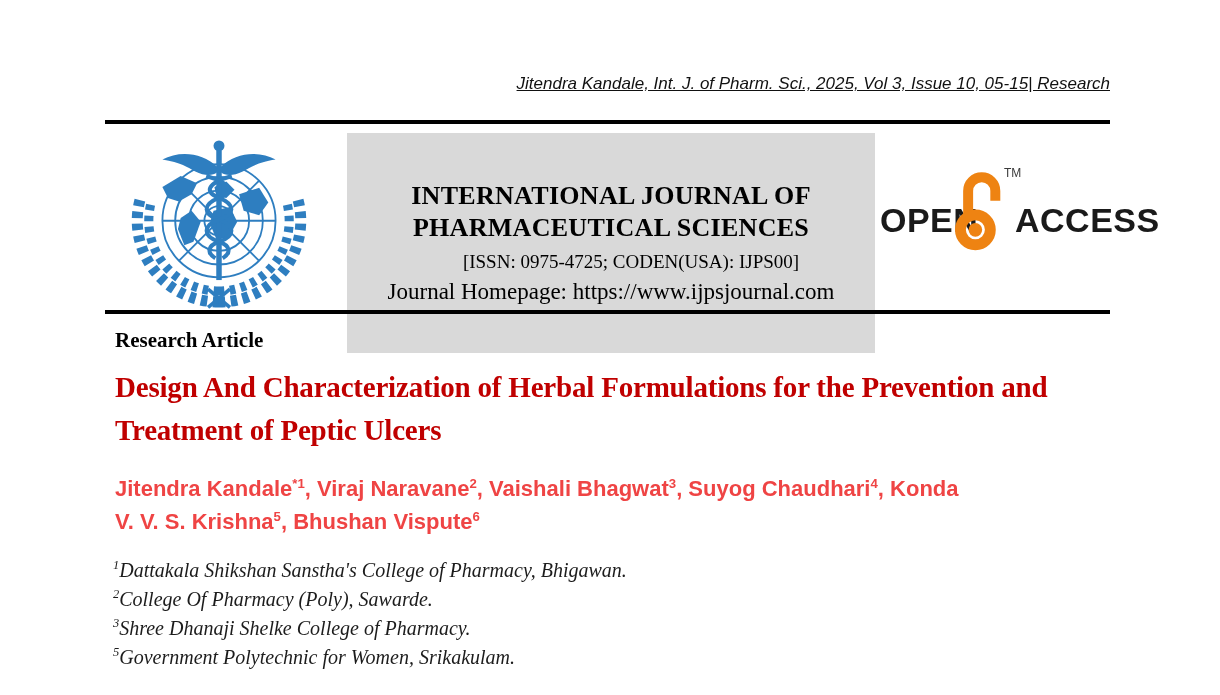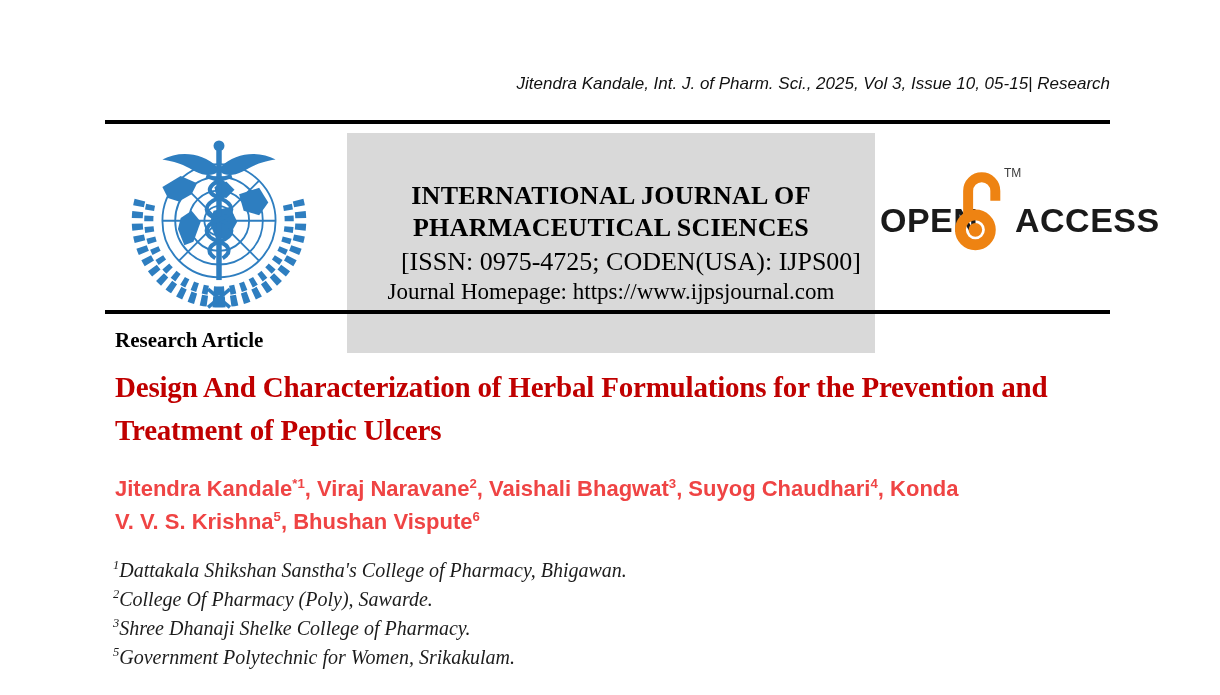--- a/index.html
+++ b/index.html
@@ -6,34 +6,35 @@
   body{
     width:1220px;height:695px;position:relative;overflow:hidden;
     background:#ffffff;font-family:"Liberation Serif",serif;
   }
   
   .running-head{
     position:absolute;top:74px;right:110px;
     font-family:"Liberation Sans",sans-serif;
     font-style:italic;font-weight:500;font-size:17px;color:#111;
     letter-spacing:0px;
+    text-decoration:underline;
   }
   
   .rule{position:absolute;left:105px;width:1005px;height:4px;background:#000;}
   .rule-top{top:120px;}
   .rule-bottom{top:310px;}
   
   .who-logo{position:absolute;left:127px;top:134px;width:184px;height:178px;}
   .mast-box{
     position:absolute;left:347px;top:133px;width:528px;height:220px;
     background:#D9D9D9;display:flex;flex-direction:column;
     align-items:center;justify-content:center;text-align:center;
   }
   .mast-title{font-weight:bold;font-size:26px;line-height:32px;color:#000;letter-spacing:.3px;}
-  .mast-issn{font-size:26px;line-height:30px;color:#000;margin-top:3px;margin-left:40px;}
+  .mast-issn{font-size:19px;line-height:30px;color:#000;margin-top:3px;margin-left:40px;}
   .mast-home{font-size:23px;line-height:30px;color:#000;}
   
   .oa{position:absolute;left:880px;top:163px;width:232px;height:100px;
       font-family:"Liberation Sans",sans-serif;}
   .oa-word{position:absolute;font-weight:bold;font-size:34px;color:#1A1A1A;letter-spacing:.5px;}
   .oa-open{left:0;top:38px;}
   .oa-access{left:135px;top:38px;}
   .oa-lock{position:absolute;left:70px;top:2px;}
   .oa-tm{position:absolute;left:124px;top:3px;font-size:12px;color:#3a3a3a;font-weight:normal;}
   

